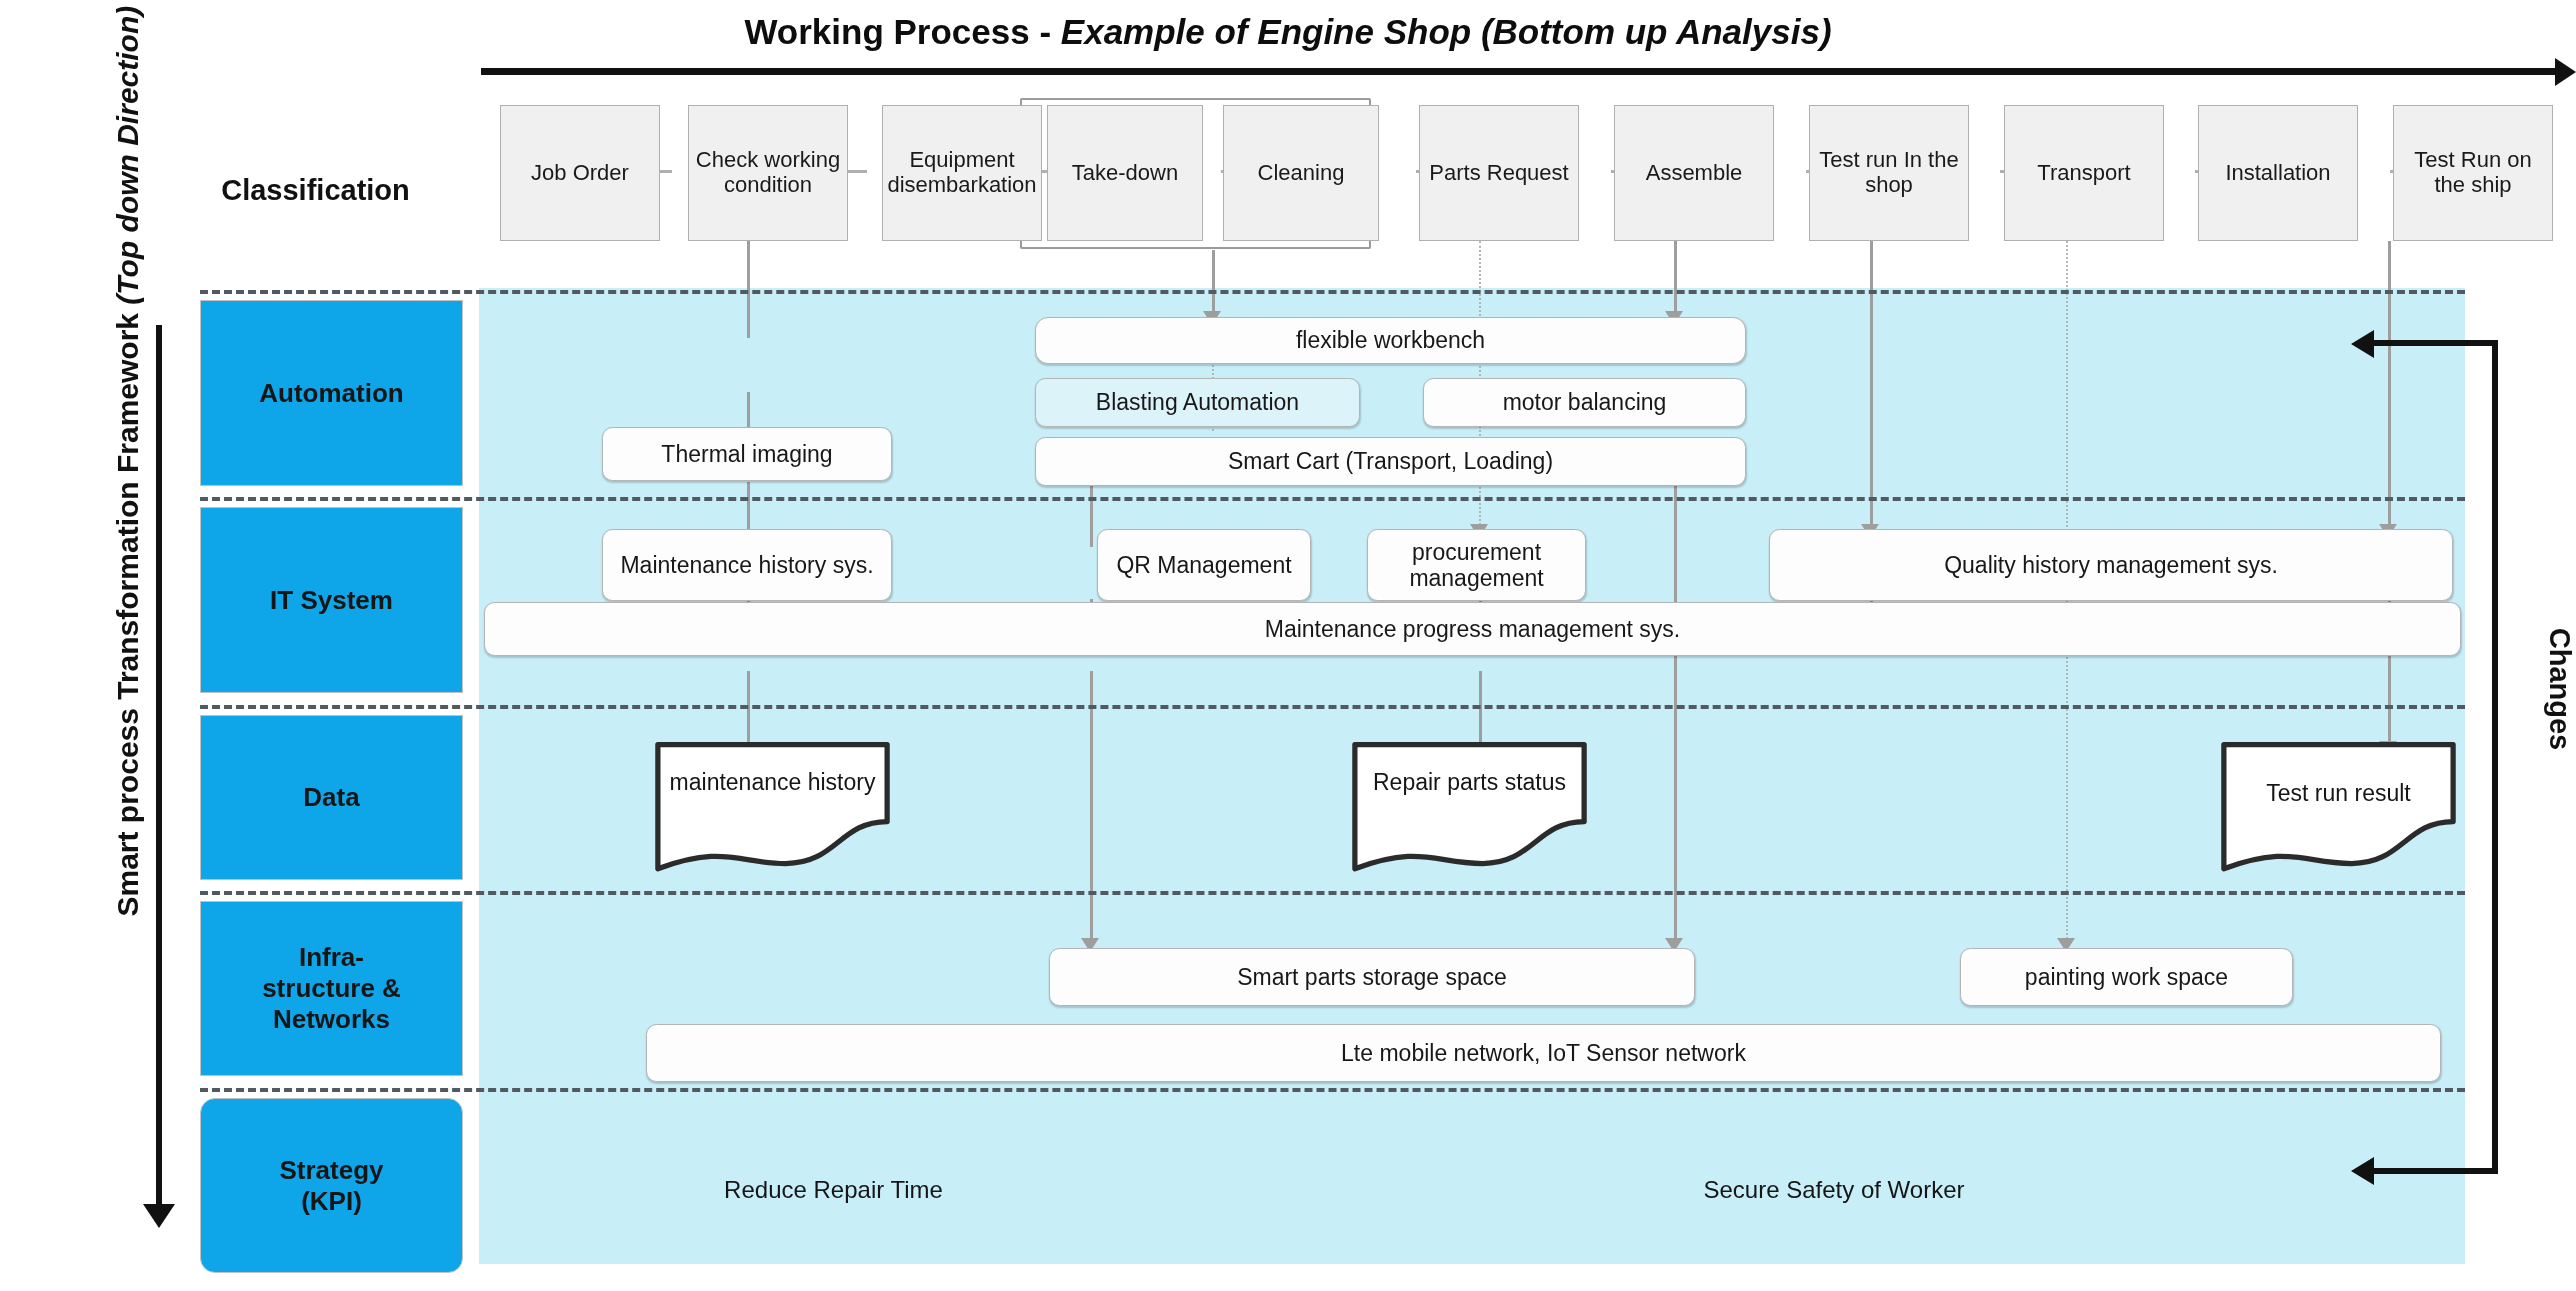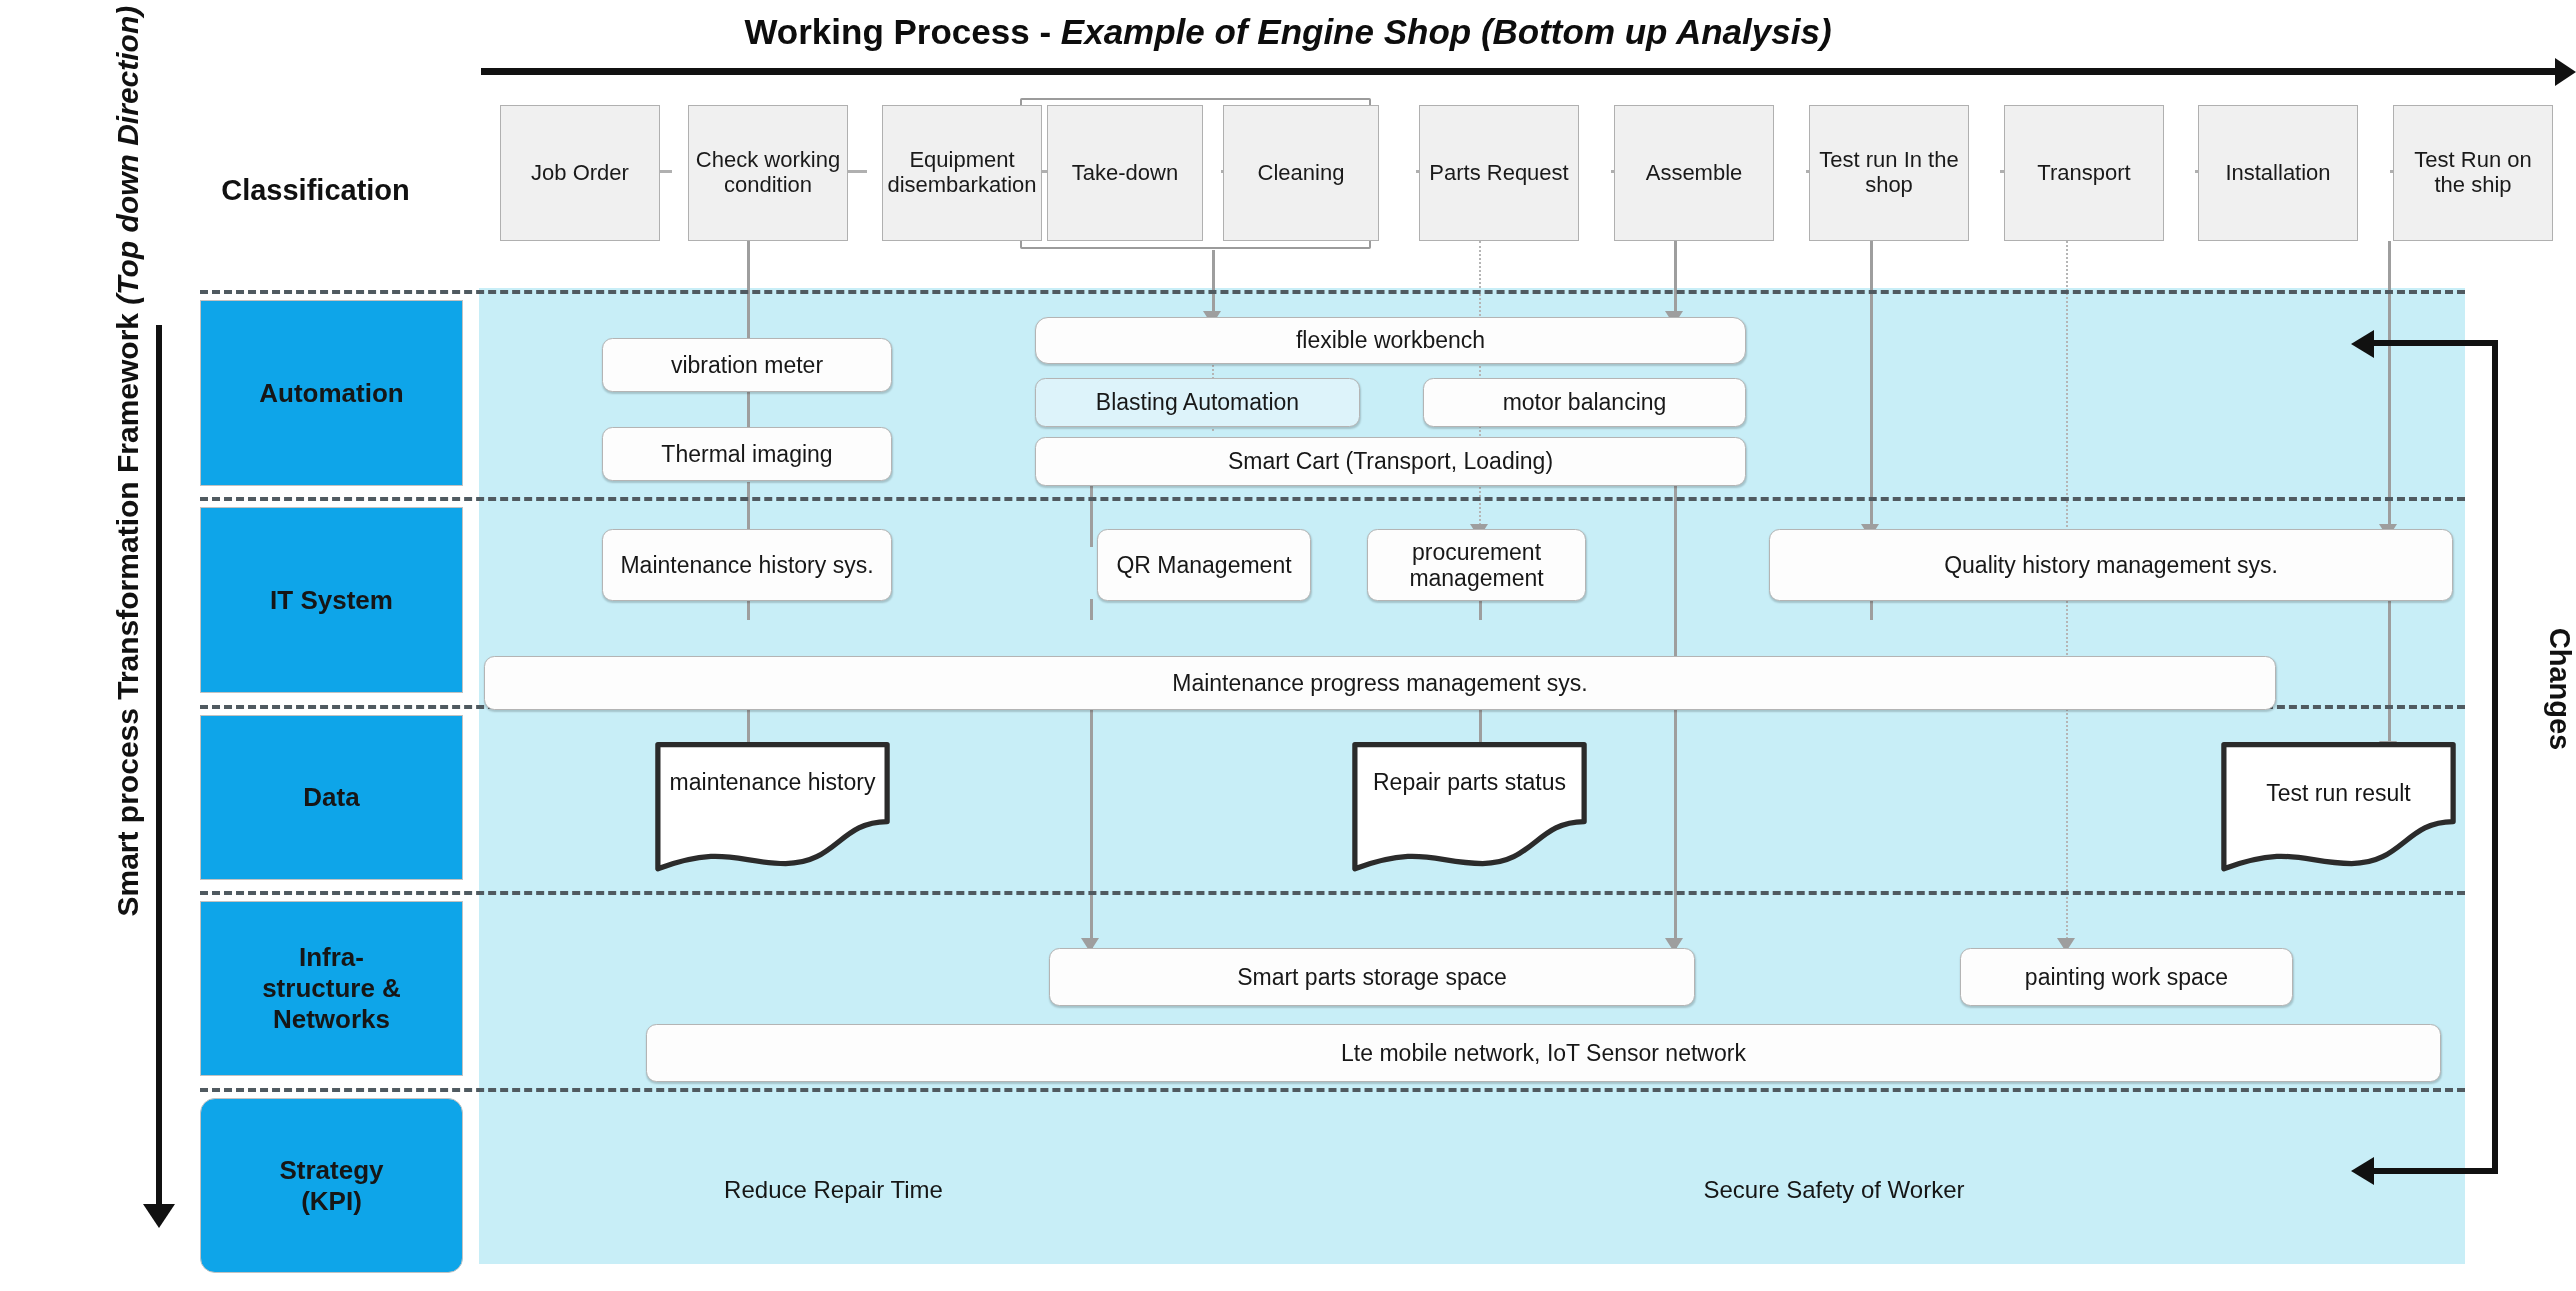--- a/index.html
+++ b/index.html
@@ -289,32 +289,31 @@
 
   <div class="abs row-label" style="top:300px; height:186px;">Automation</div>
   <div class="abs row-label" style="top:507px; height:186px;">IT System</div>
   <div class="abs row-label" style="top:715px; height:165px;">Data</div>
   <div class="abs row-label" style="top:901px; height:175px; white-space:pre-line;">Infra-
 structure &amp;
 Networks</div>
   <div class="abs row-label" style="top:1098px; height:175px; white-space:pre-line;border-radius:15px;">Strategy
 (KPI)</div>
 
-  <div class="abs item-box" style="left:602px; top:338px; width:290px; height:54px;">vibration meter</div>
   <div class="abs item-box" style="left:602px; top:427px; width:290px; height:54px;">Thermal imaging</div>
   <div class="abs item-box" style="left:1035px; top:317px; width:711px; height:47px;border-radius:13px;">flexible workbench</div>
   <div class="abs item-box tinted" style="left:1035px; top:378px; width:325px; height:49px;">Blasting Automation</div>
   <div class="abs item-box" style="left:1423px; top:378px; width:323px; height:49px;">motor balancing</div>
   <div class="abs item-box" style="left:1035px; top:437px; width:711px; height:49px;">Smart Cart (Transport, Loading)</div>
 
   <div class="abs item-box" style="left:602px; top:529px; width:290px; height:72px;">Maintenance history sys.</div>
   <div class="abs item-box" style="left:1097px; top:529px; width:214px; height:72px;">QR Management</div>
   <div class="abs item-box" style="left:1367px; top:529px; width:219px; height:72px;">procurement management</div>
   <div class="abs item-box" style="left:1769px; top:529px; width:684px; height:72px;">Quality history management sys.</div>
-  <div class="abs item-box" style="left:484px; top:656px; width:1792px; height:54px;">Maintenance progress management sys.</div>
+  <div class="abs item-box" style="left:484px; top:602px; width:1977px; height:54px;">Maintenance progress management sys.</div>
 
   <div class="abs doc-shape" style="left:654px; top:741px; width:237px; height:133px;">
     <svg width="237" height="133" viewBox="0 0 270 152">
       <path d="M4 4 L266 4 L266 92 C212 92 208 140 150 140 C96 140 80 118 4 146 Z" fill="#ffffff" stroke="#2b2b2b" stroke-width="6" stroke-linejoin="round"></path>
     </svg>
     <div class="doc-label" style="top:28px;">maintenance history</div>
   </div>
 
   <div class="abs doc-shape" style="left:1351px; top:741px; width:237px; height:133px;">
     <svg width="237" height="133" viewBox="0 0 270 152">

